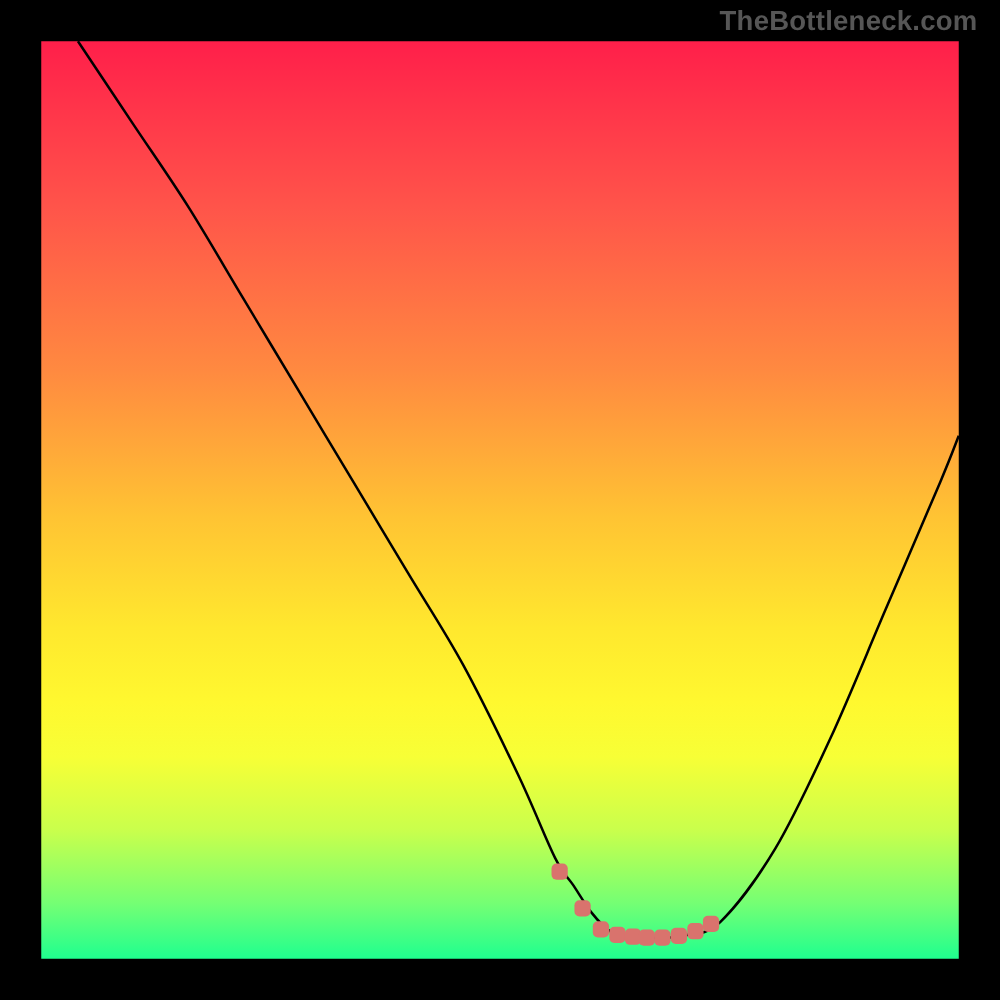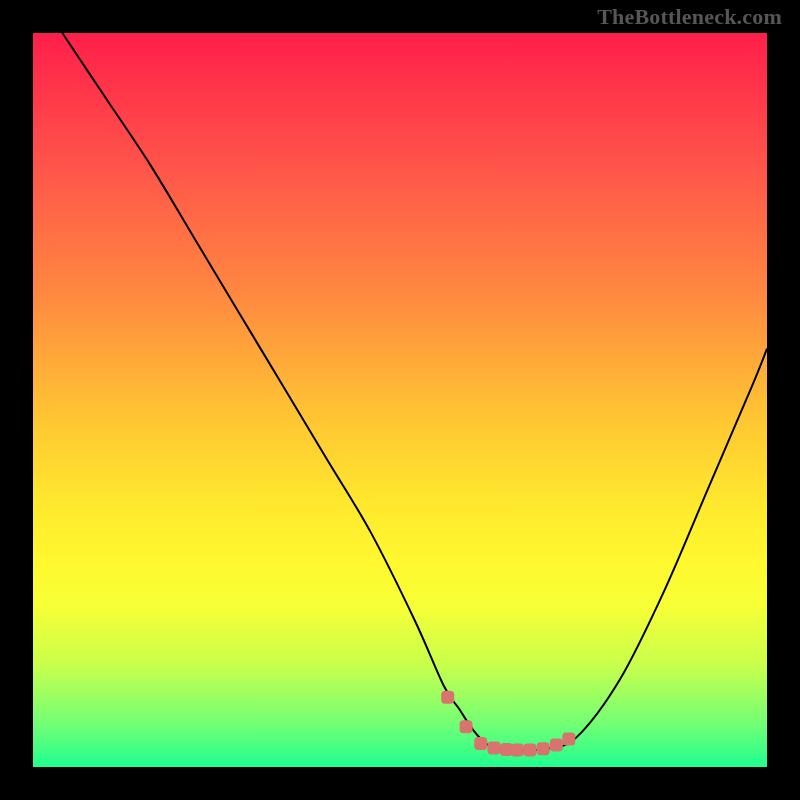--- a/index.html
+++ b/index.html
@@ -7,21 +7,21 @@
   .frame {
     position: relative;
     width: 800px;
     height: 800px;
     background: #000;
   }
   .watermark {
     position: absolute;
     top: 4px;
     right: 18px;
-    font-family: Liberation Serif, serif;
+    font-family: Liberation Sans, sans-serif;
     font-size: 22px;
     font-weight: bold;
     color: #565656;
     letter-spacing: 0.2px;
   }
   .plot {
     position: absolute;
     left: 33px;
     top: 33px;
     width: 734px;

